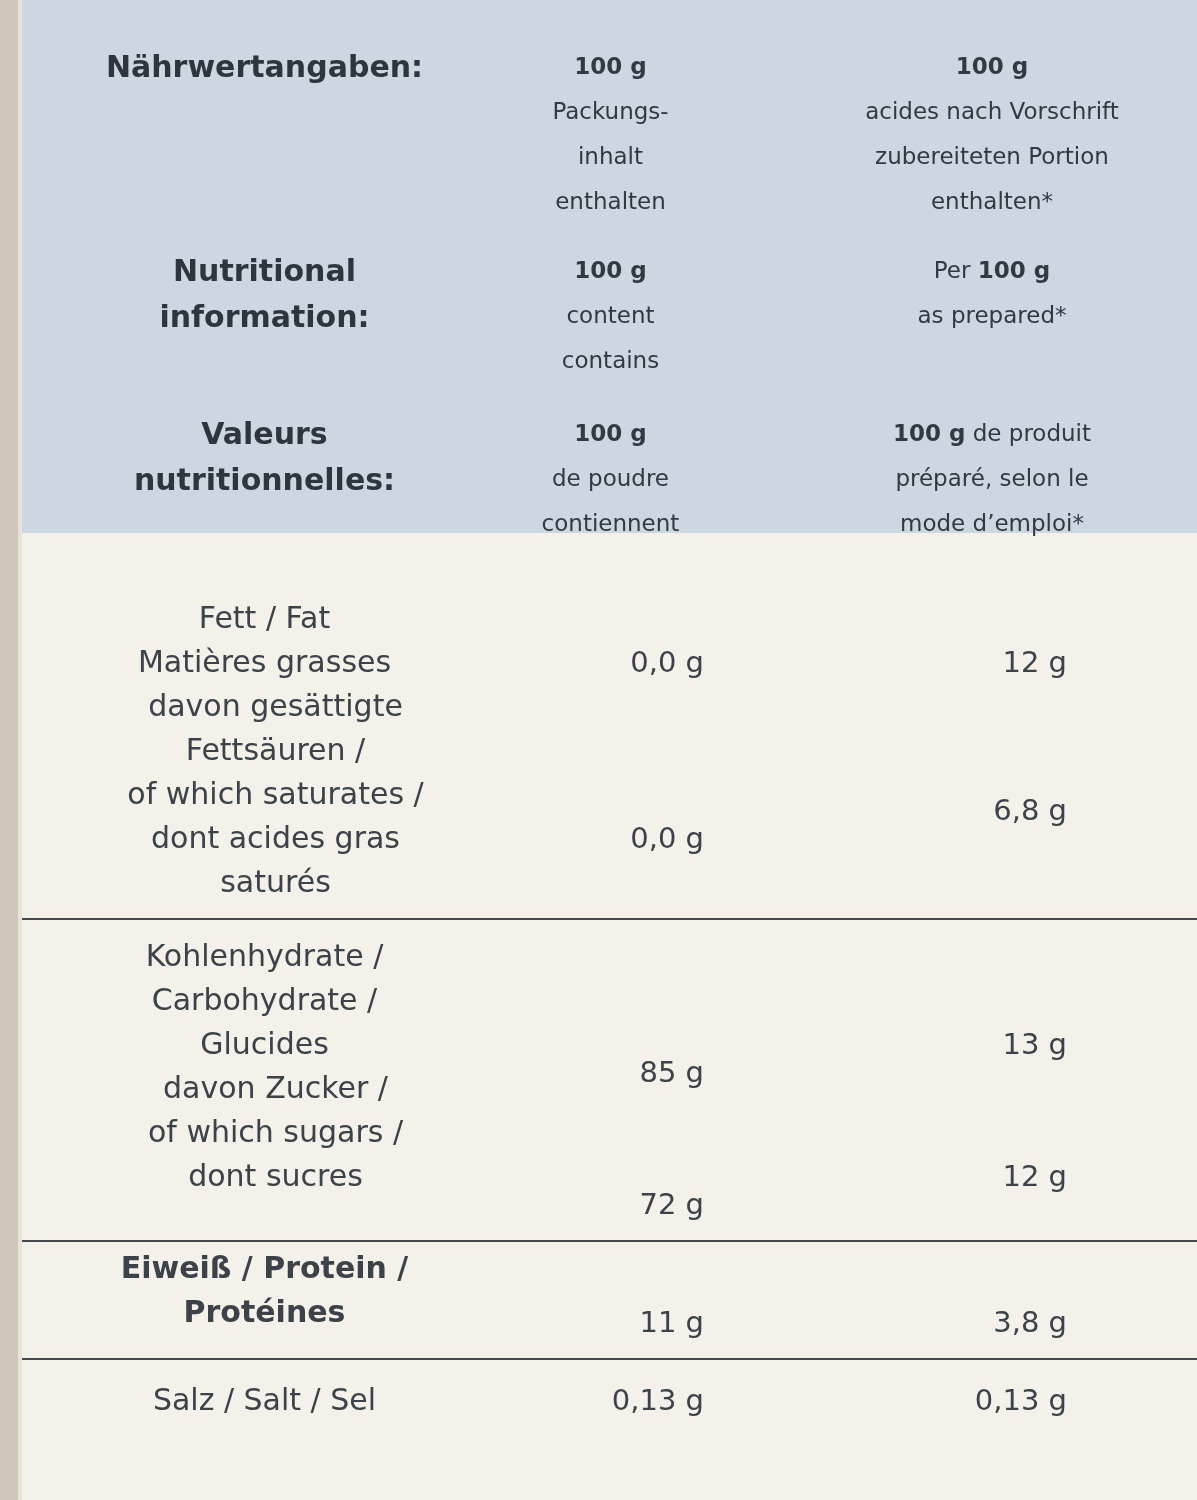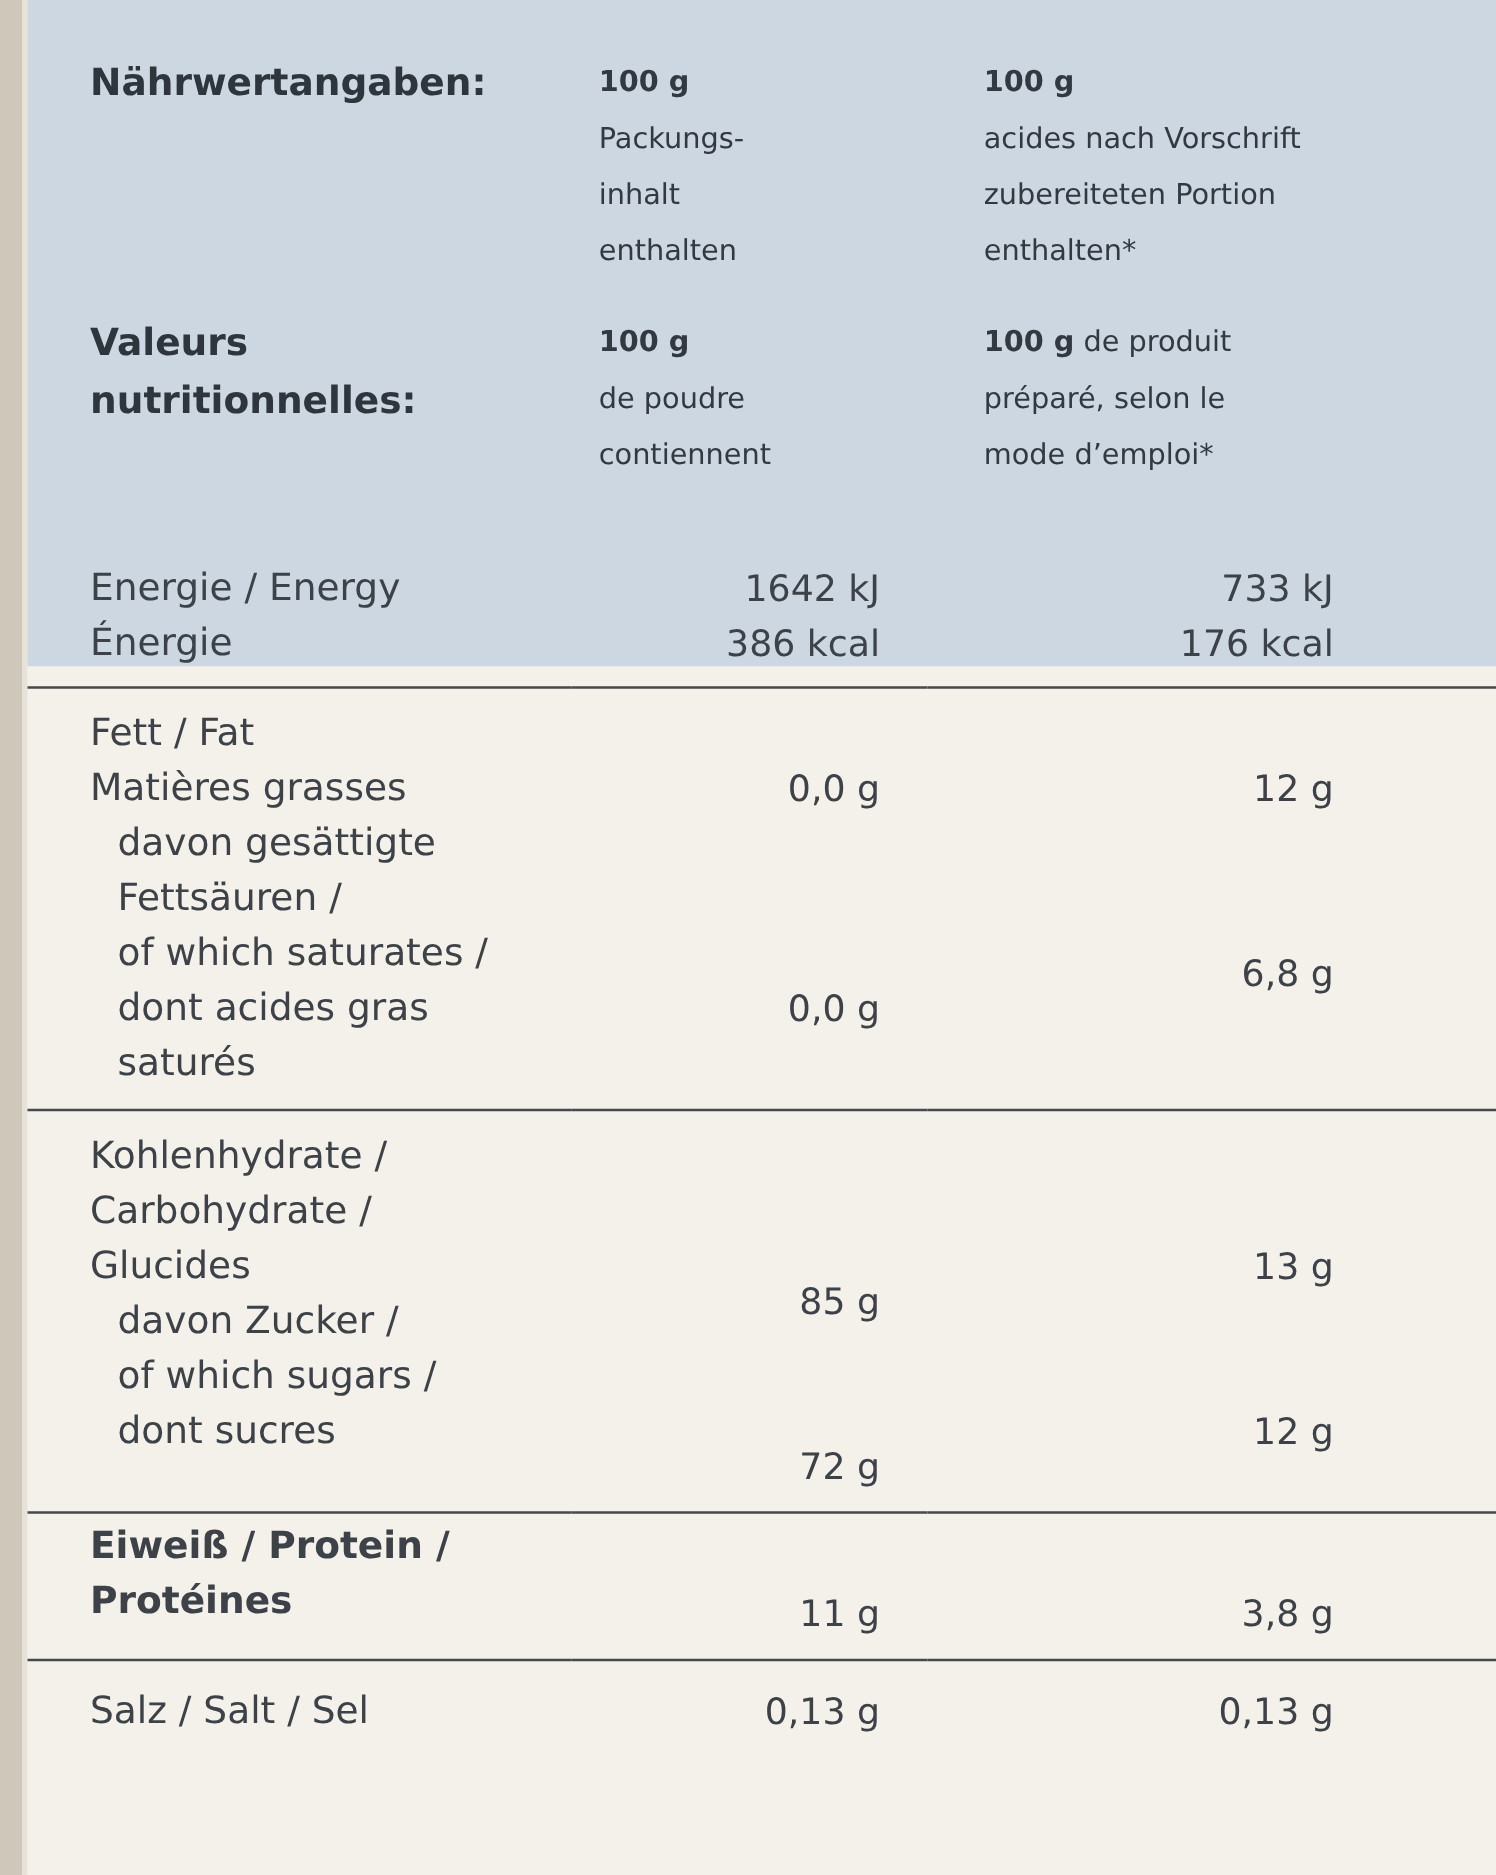--- a/index.html
+++ b/index.html
@@ -57,20 +57,21 @@
     color: #3a3f45;
   }
 
   col.c1 { width: 435px; }
   col.c2 { width: 285px; }
   col.c3 { width: 455px; }
 
   td {
     vertical-align: top;
     padding: 0;
+    text-align: center;
   }
 
   
   .hdr td {
     padding-top: 0;
   }
   .hdr-label {
     font-size: 30px;
     line-height: 46px;
     font-weight: 600;
@@ -151,52 +152,53 @@
           <div>enthalten</div>
         </td>
         <td class="hdr-col third" style="padding-top:44px;">
           <div><b>100 g</b></div>
           <div>acides nach Vorschrift</div>
           <div>zubereiteten Portion</div>
           <div>enthalten*</div>
         </td>
       </tr>
 
+      <tr class="hdr">
+        <td class="hdr-label" style="padding-top:24px;">
+          <div>Nutritional</div>
+          <div>information:</div>
+        </td>
+        <td class="hdr-col" style="padding-top:24px;">
+          <div><b>100 g</b></div>
+          <div>content</div>
+          <div>contains</div>
+        </td>
+        <td class="hdr-col third" style="padding-top:24px;">
+          <div>Per <b>100 g</b></div>
+          <div>as prepared*</div>
+        </td>
+      </tr>
 
       <tr class="hdr">
         <td class="hdr-label" style="padding-top:28px;padding-bottom:36px;">
           <div>Valeurs</div>
           <div>nutritionnelles:</div>
         </td>
         <td class="hdr-col" style="padding-top:28px;padding-bottom:36px;">
           <div><b>100 g</b></div>
           <div>de poudre</div>
           <div>contiennent</div>
         </td>
         <td class="hdr-col third" style="padding-top:28px;padding-bottom:36px;">
           <div><b>100 g</b> de produit</div>
           <div>préparé, selon le</div>
           <div>mode d’emploi*</div>
         </td>
       </tr>
 
-      <tr class="sep">
-        <td class="label-cell" style="padding-top:26px;padding-bottom:12px;">
-          <div>Energie / Energy</div>
-          <div>Énergie</div>
-        </td>
-        <td class="val-cell" style="padding-top:26px;padding-bottom:12px;">
-          <span class="val-line">1642 kJ</span>
-          <span class="val-line">386 kcal</span>
-        </td>
-        <td class="val-cell third" style="padding-top:26px;padding-bottom:12px;">
-          <span class="val-line">733 kJ</span>
-          <span class="val-line">176 kcal</span>
-        </td>
-      </tr>
 
       <tr class="sep">
         <td class="label-cell" style="padding-top:14px;padding-bottom:14px;">
           <div>Fett / Fat</div>
           <div>Matières grasses</div>
           <span class="indent">davon gesättigte</span>
           <span class="indent">Fettsäuren /</span>
           <span class="indent">of which saturates /</span>
           <span class="indent">dont acides gras</span>
           <span class="indent">saturés</span>

